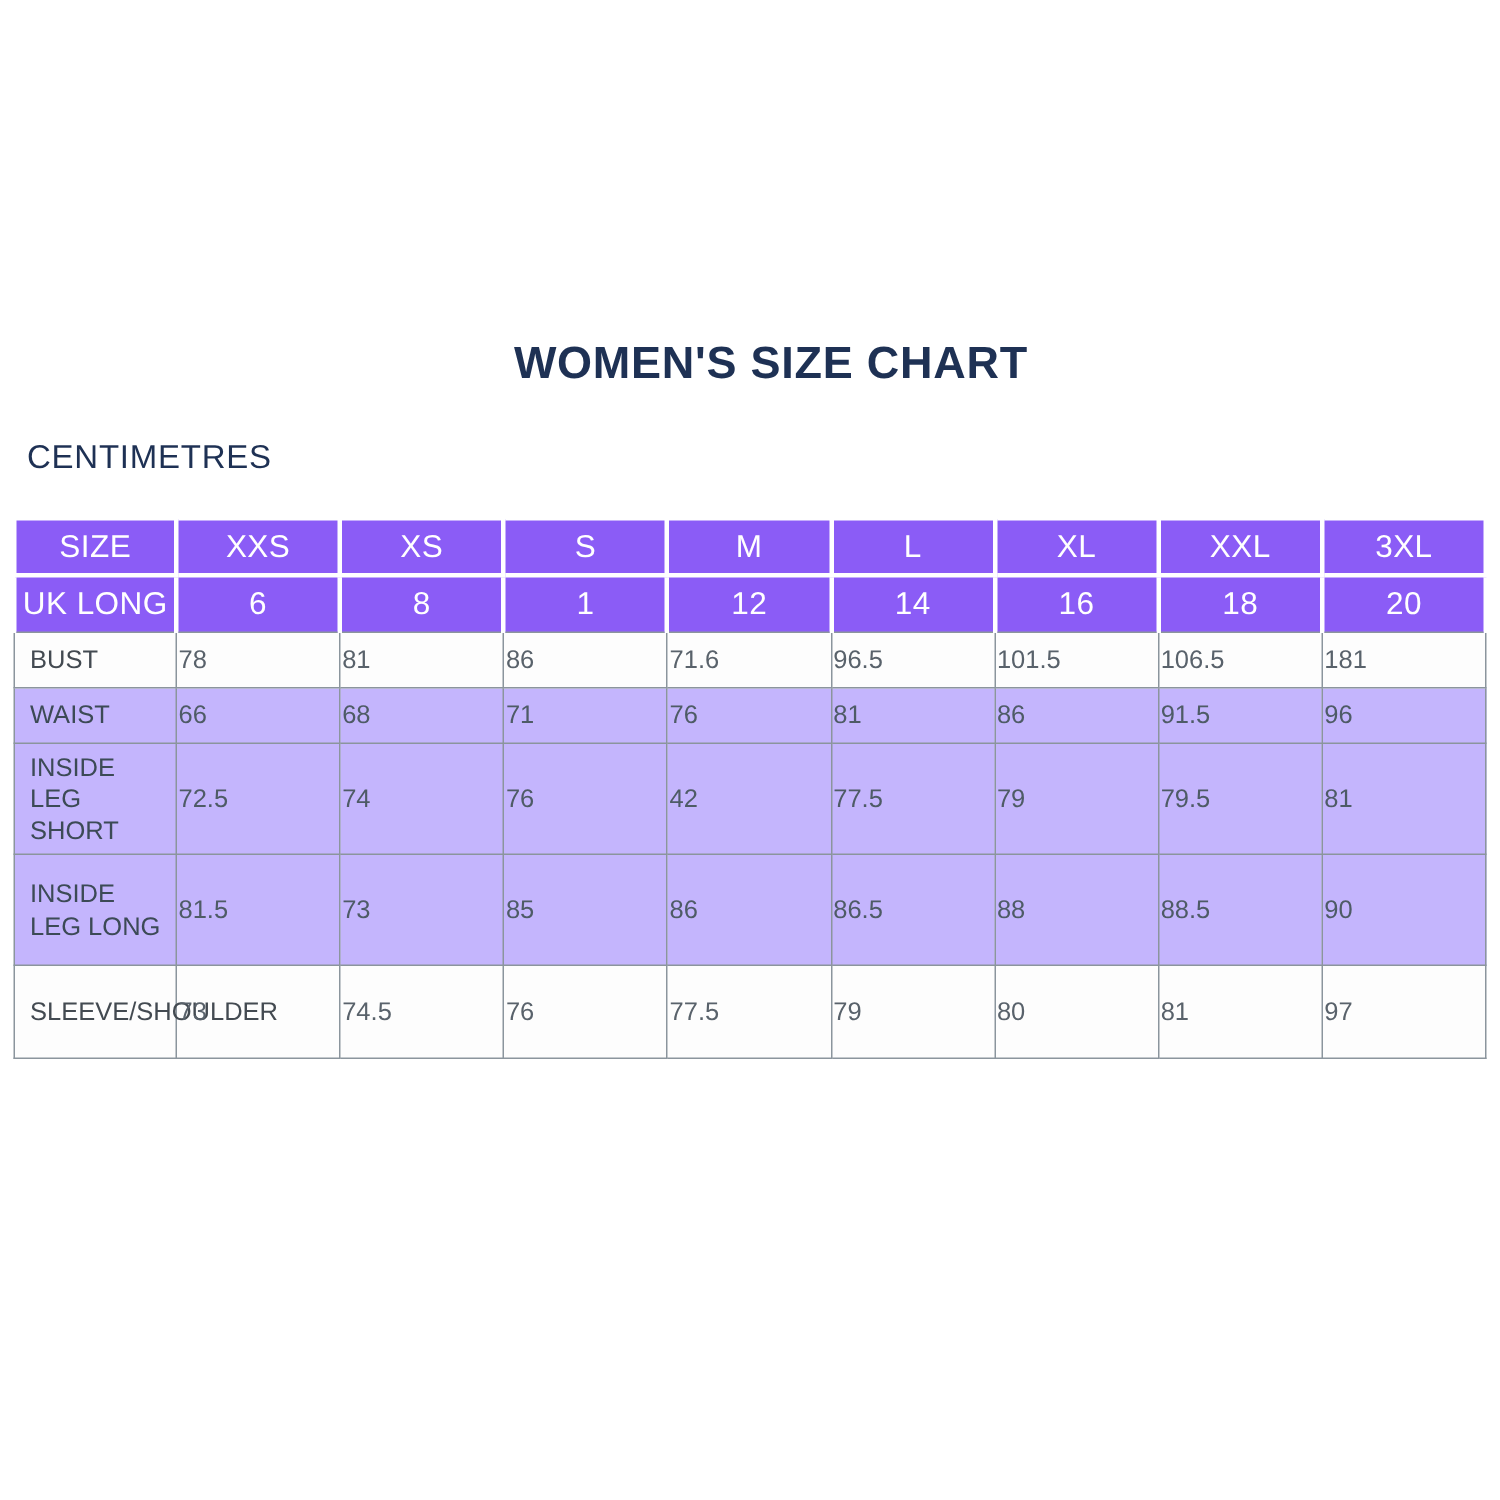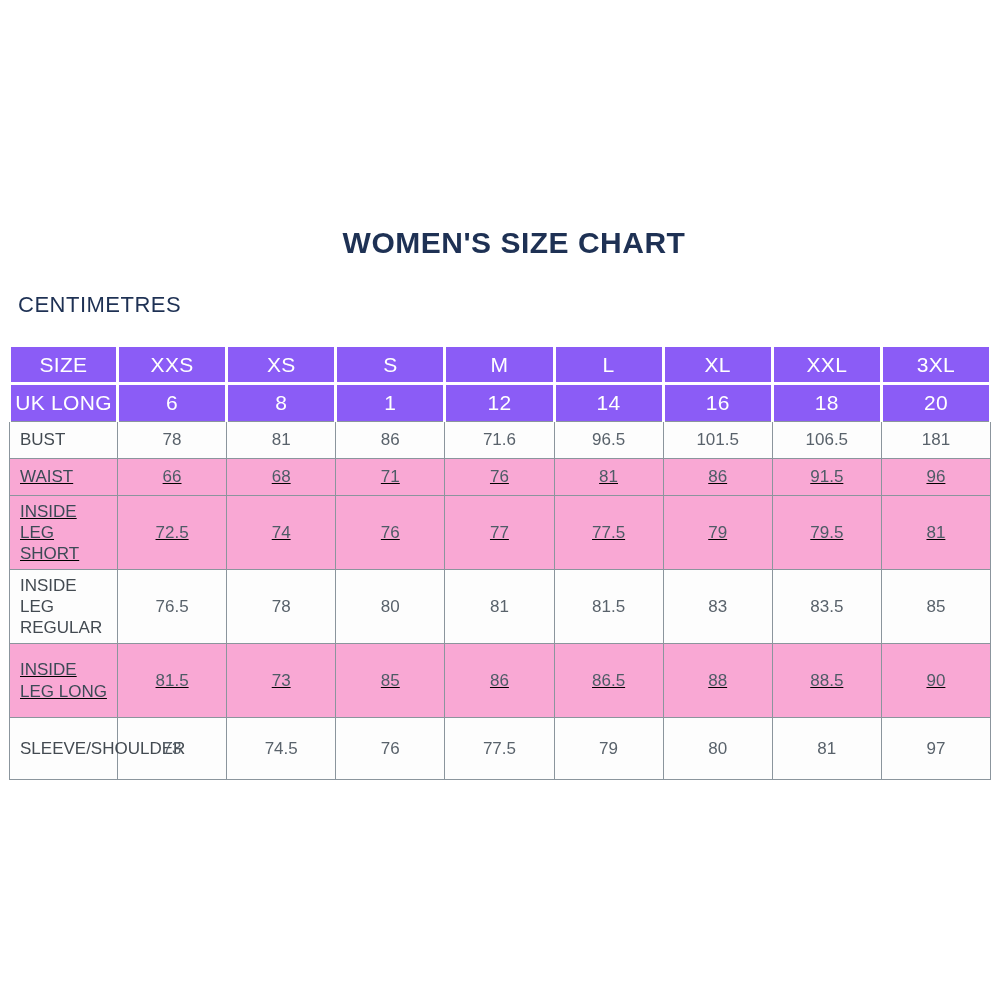--- a/index.html
+++ b/index.html
@@ -52,25 +52,25 @@
     vertical-align: middle;
   }
   tr.brow th.lbl {
     text-align: left;
     font-weight: normal;
     padding: 2px 4px 2px 10px;
     color: #434a51;
     line-height: 1.25;
   }
   tr.brow td {
-    text-align: center;
+    text-align: left;
     color: #59626b;
   }
   tr.r-white { background: #fdfdfd; }
-  tr.r-blue  { background: #f9a8d4; text-decoration: underline; }
+  tr.r-blue  { background: #c4b5fd; }
   tr.r-blue th.lbl { color: #3c4a56; }
   tr.r-blue td { color: #4e5b66; }
   tr.r-s { height: 37px; }
   tr.r-m { height: 74px; }
   tr.r-l { height: 62px; }
 </style>
 </head>
 <body>
 
 <h1 class="page-title">WOMEN'S SIZE CHART</h1>
@@ -135,38 +135,27 @@
       <td>91.5</td>
       <td>96</td>
     </tr>
 
 
     <tr class="brow r-blue r-m">
       <th class="lbl">INSIDE LEG SHORT</th>
       <td>72.5</td>
       <td>74</td>
       <td>76</td>
-      <td>77</td>
+      <td>42</td>
       <td>77.5</td>
       <td>79</td>
       <td>79.5</td>
       <td>81</td>
     </tr>
 
-    <tr class="brow r-white r-m">
-      <th class="lbl">INSIDE LEG REGULAR</th>
-      <td>76.5</td>
-      <td>78</td>
-      <td>80</td>
-      <td>81</td>
-      <td>81.5</td>
-      <td>83</td>
-      <td>83.5</td>
-      <td>85</td>
-    </tr>
 
     <tr class="brow r-blue r-m">
       <th class="lbl">INSIDE LEG LONG</th>
       <td>81.5</td>
       <td>73</td>
       <td>85</td>
       <td>86</td>
       <td>86.5</td>
       <td>88</td>
       <td>88.5</td>

